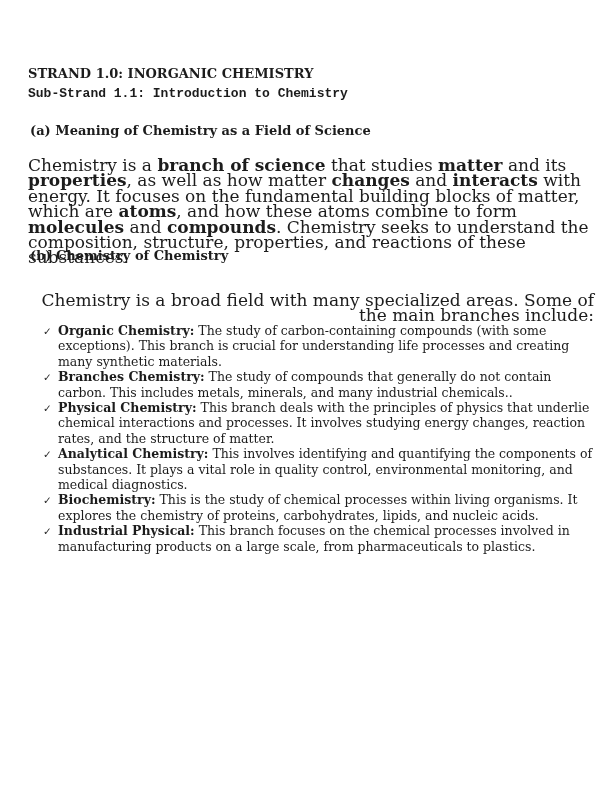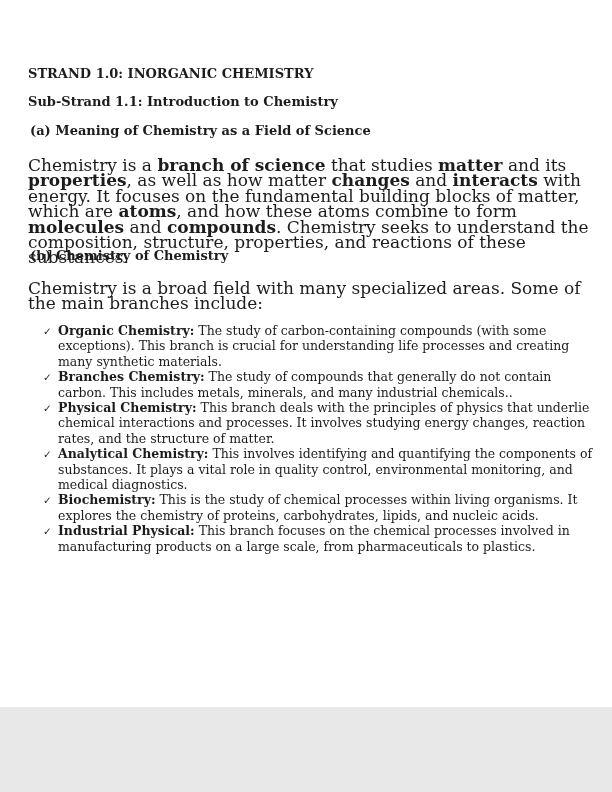--- a/index.html
+++ b/index.html
@@ -3,21 +3,21 @@
 <meta charset="utf-8">
 <style>
   html, body {
     margin: 0;
     padding: 0;
     background: #e8e8e8;
   }
   .page {
     position: relative;
     width: 612px;
-    height: 707px;
+    height: 792px;
     margin: 0 auto;
     background: #ffffff;
     font-family: "DejaVu Serif", serif;
     color: #1c1c1c;
     overflow: hidden;
   }
   .content {
     position: absolute;
     left: 28px;
     top: 0;
@@ -26,34 +26,34 @@
   .heading {
     position: absolute;
     left: 0;
     margin: 0;
     font-size: 13px;
     line-height: 15.4px;
     font-weight: bold;
     white-space: nowrap;
   }
   .h-strand   { top: 66px; }
-  .h-substrand{ top: 94px; }
+  .h-substrand{ top: 86px; font-family: Liberation Mono, monospace; }
   .h-section-a{ top: 123px; left: 2px; }
   .h-section-b{ top: 248px; left: 2px; }
   .para {
     position: absolute;
     left: 0;
     width: 566px;
     margin: 0;
     font-size: 17px;
     line-height: 15.4px;
     text-align: left;
   }
   .p-intro    { top: 158px; }
-  .p-branches { top: 281px; }
+  .p-branches { top: 293px; text-align: right; }
   .branch-list {
     position: absolute;
     top: 323px;
     left: 0;
     width: 566px;
     margin: 0;
     padding: 0;
     list-style: none;
     font-size: 12.5px;
     line-height: 15.4px;

